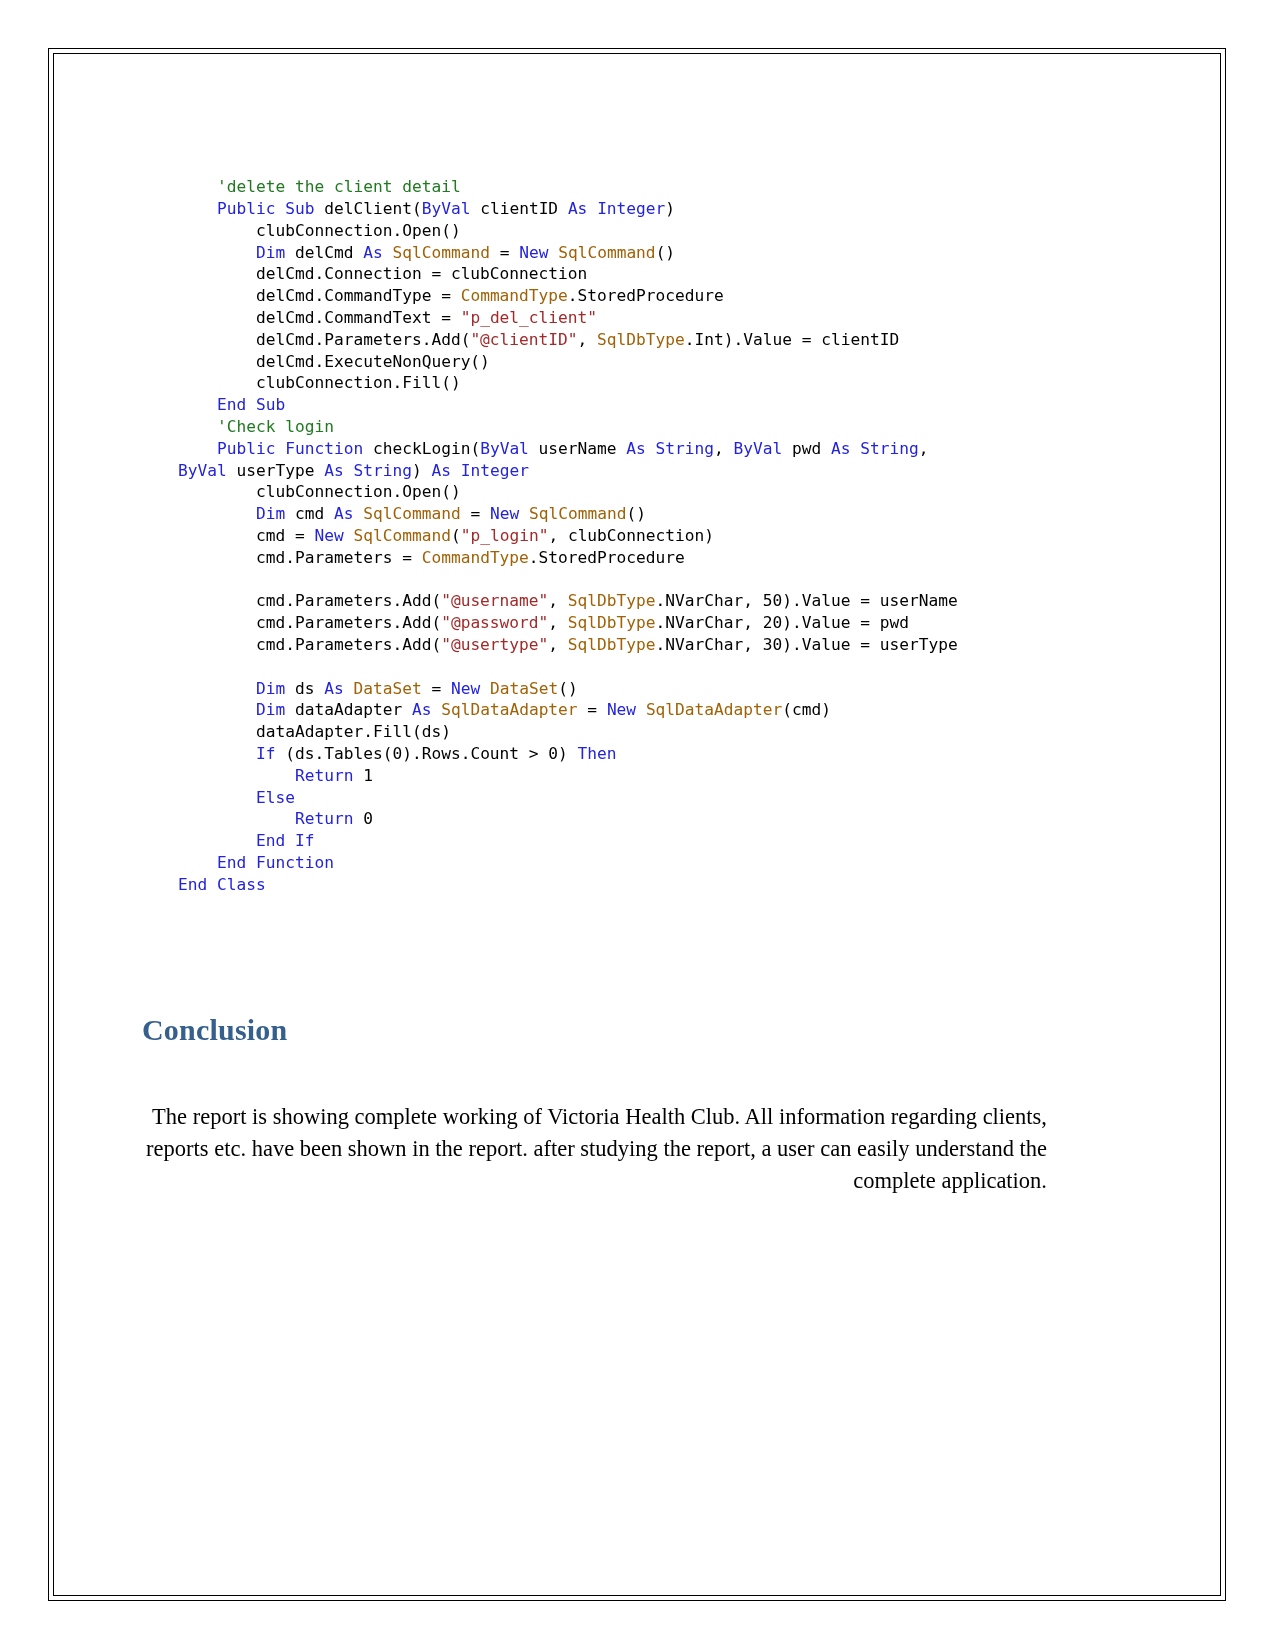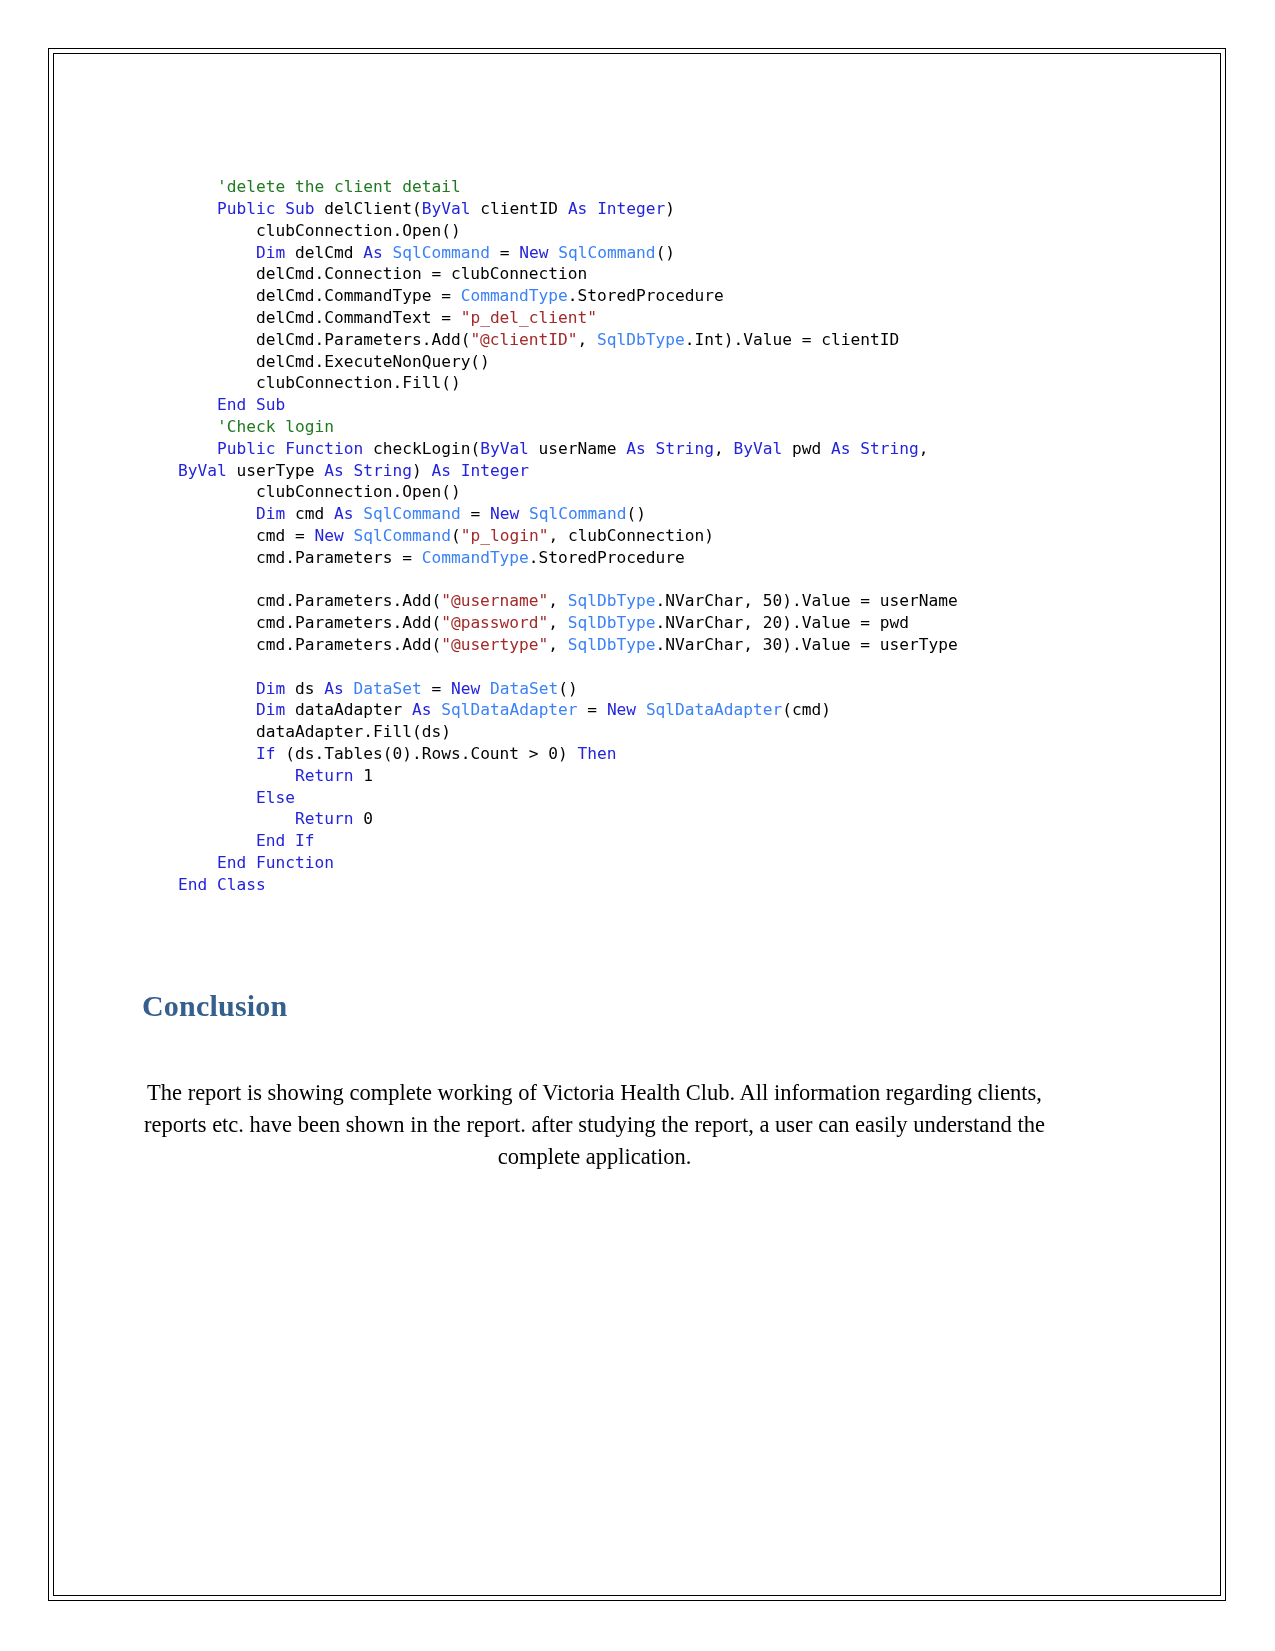--- a/index.html
+++ b/index.html
@@ -53,43 +53,43 @@
     letter-spacing: 0px;
   }
   #code-block .ln {
     white-space: pre;
     min-height: 21.8px;
     margin-left: 36px;
   }
 
   .t-cmt  { color: #1f7a1f; }           
   .t-kw   { color: #2323dc; text-align: right; }           
-  .t-typ  { color: #3b82f6; }           
+  .t-typ  { color: #a16207; }           
   .t-str  { color: #a32a2a; }           
   .t-pln  { color: #000000; }           
 
   
   #conclusion-heading {
-    margin-top: 94px;
+    margin-top: 118px;
     font-family: "Liberation Serif", "DejaVu Serif", serif;
     font-size: 30px;
     font-weight: bold;
     color: #35608e;
     letter-spacing: 0.2px;
     line-height: 34px;
   }
 
   
   #conclusion-paragraph {
     margin-top: 54px;
     font-family: "Liberation Serif", "DejaVu Serif", serif;
     font-size: 22.5px;
     line-height: 32px;
     color: #000000;
-    text-align: center;
+    text-align: right;
     width: 905px;
   }
 </style>
 </head>
 <body>
 
 <div id="page-frame">
   <div id="page-frame-inner"></div>
 </div>
 

